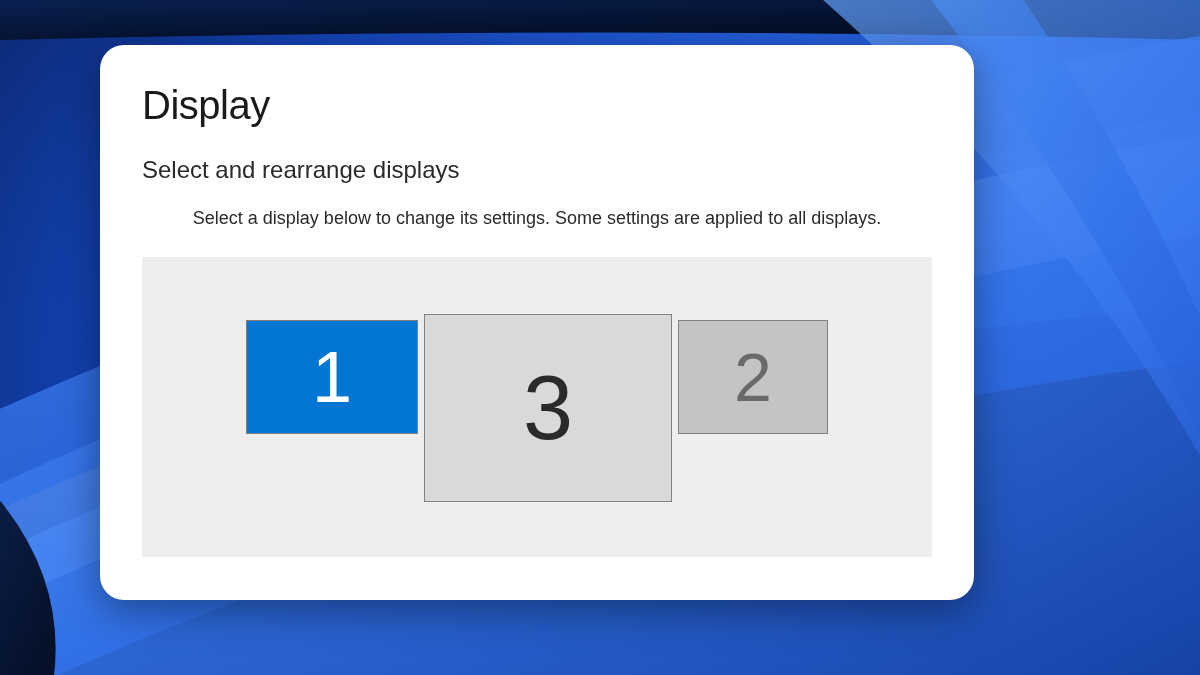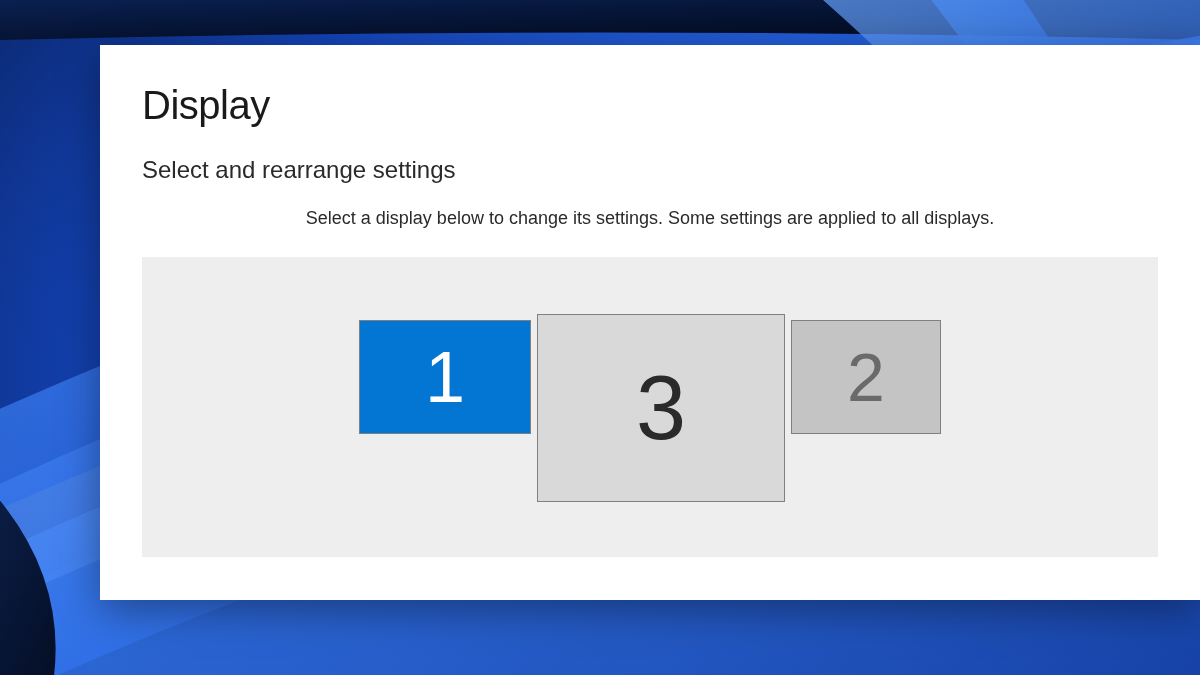--- a/index.html
+++ b/index.html
@@ -20,25 +20,26 @@
     .wallpaper svg {
       position: absolute;
       inset: 0;
       width: 100%;
       height: 100%;
     }
     .settings-window {
       position: absolute;
       top: 45px;
       left: 100px;
-      width: 1100px;
+      width: 874px;
       height: 555px;
       background: #ffffff;
       box-shadow: 0 10px 40px rgba(0,0,0,0.4);
       padding: 38px 42px 8px 42px;
+      border-radius: 24px;
     }
     .page-title {
       font-size: 40px;
       font-weight: 400;
       color: #1a1a1a;
       letter-spacing: -0.5px;
       margin-bottom: 28px;
     }
     .section-header {
       font-size: 24px;
@@ -134,21 +135,21 @@
     <path d="M -200 500 Q 600 120 1300 20 L 1300 120 Q 600 220 -200 600 Z" fill="url(#ribbon1)" opacity="0.75"></path>
     <path d="M 700 -100 Q 1100 200 1300 650 L 1300 -100 Z" fill="url(#ribbon2)" opacity="0.7"></path>
     <path d="M 850 -100 Q 1150 250 1300 680 L 1300 560 Q 1150 150 950 -100 Z" fill="url(#ribbon1)" opacity="0.65"></path>
 
     <path d="M -50 450 Q 80 560 50 700 L -50 700 Z" fill="url(#dark)" opacity="0.95"></path>
   </svg>
 </div>
 
 <div class="settings-window">
   <h1 class="page-title">Display</h1>
-  <h2 class="section-header">Select and rearrange settings</h2>
+  <h2 class="section-header">Select and rearrange displays</h2>
   <p class="section-desc">Select a display below to change its settings. Some settings are applied to all displays.</p>
 
   <div class="arrange-area">
     <div class="displays-row">
       <div class="display-tile display-1">
         <span>1</span>
       </div>
       <div class="display-tile display-3">
         <span>3</span>
       </div>

